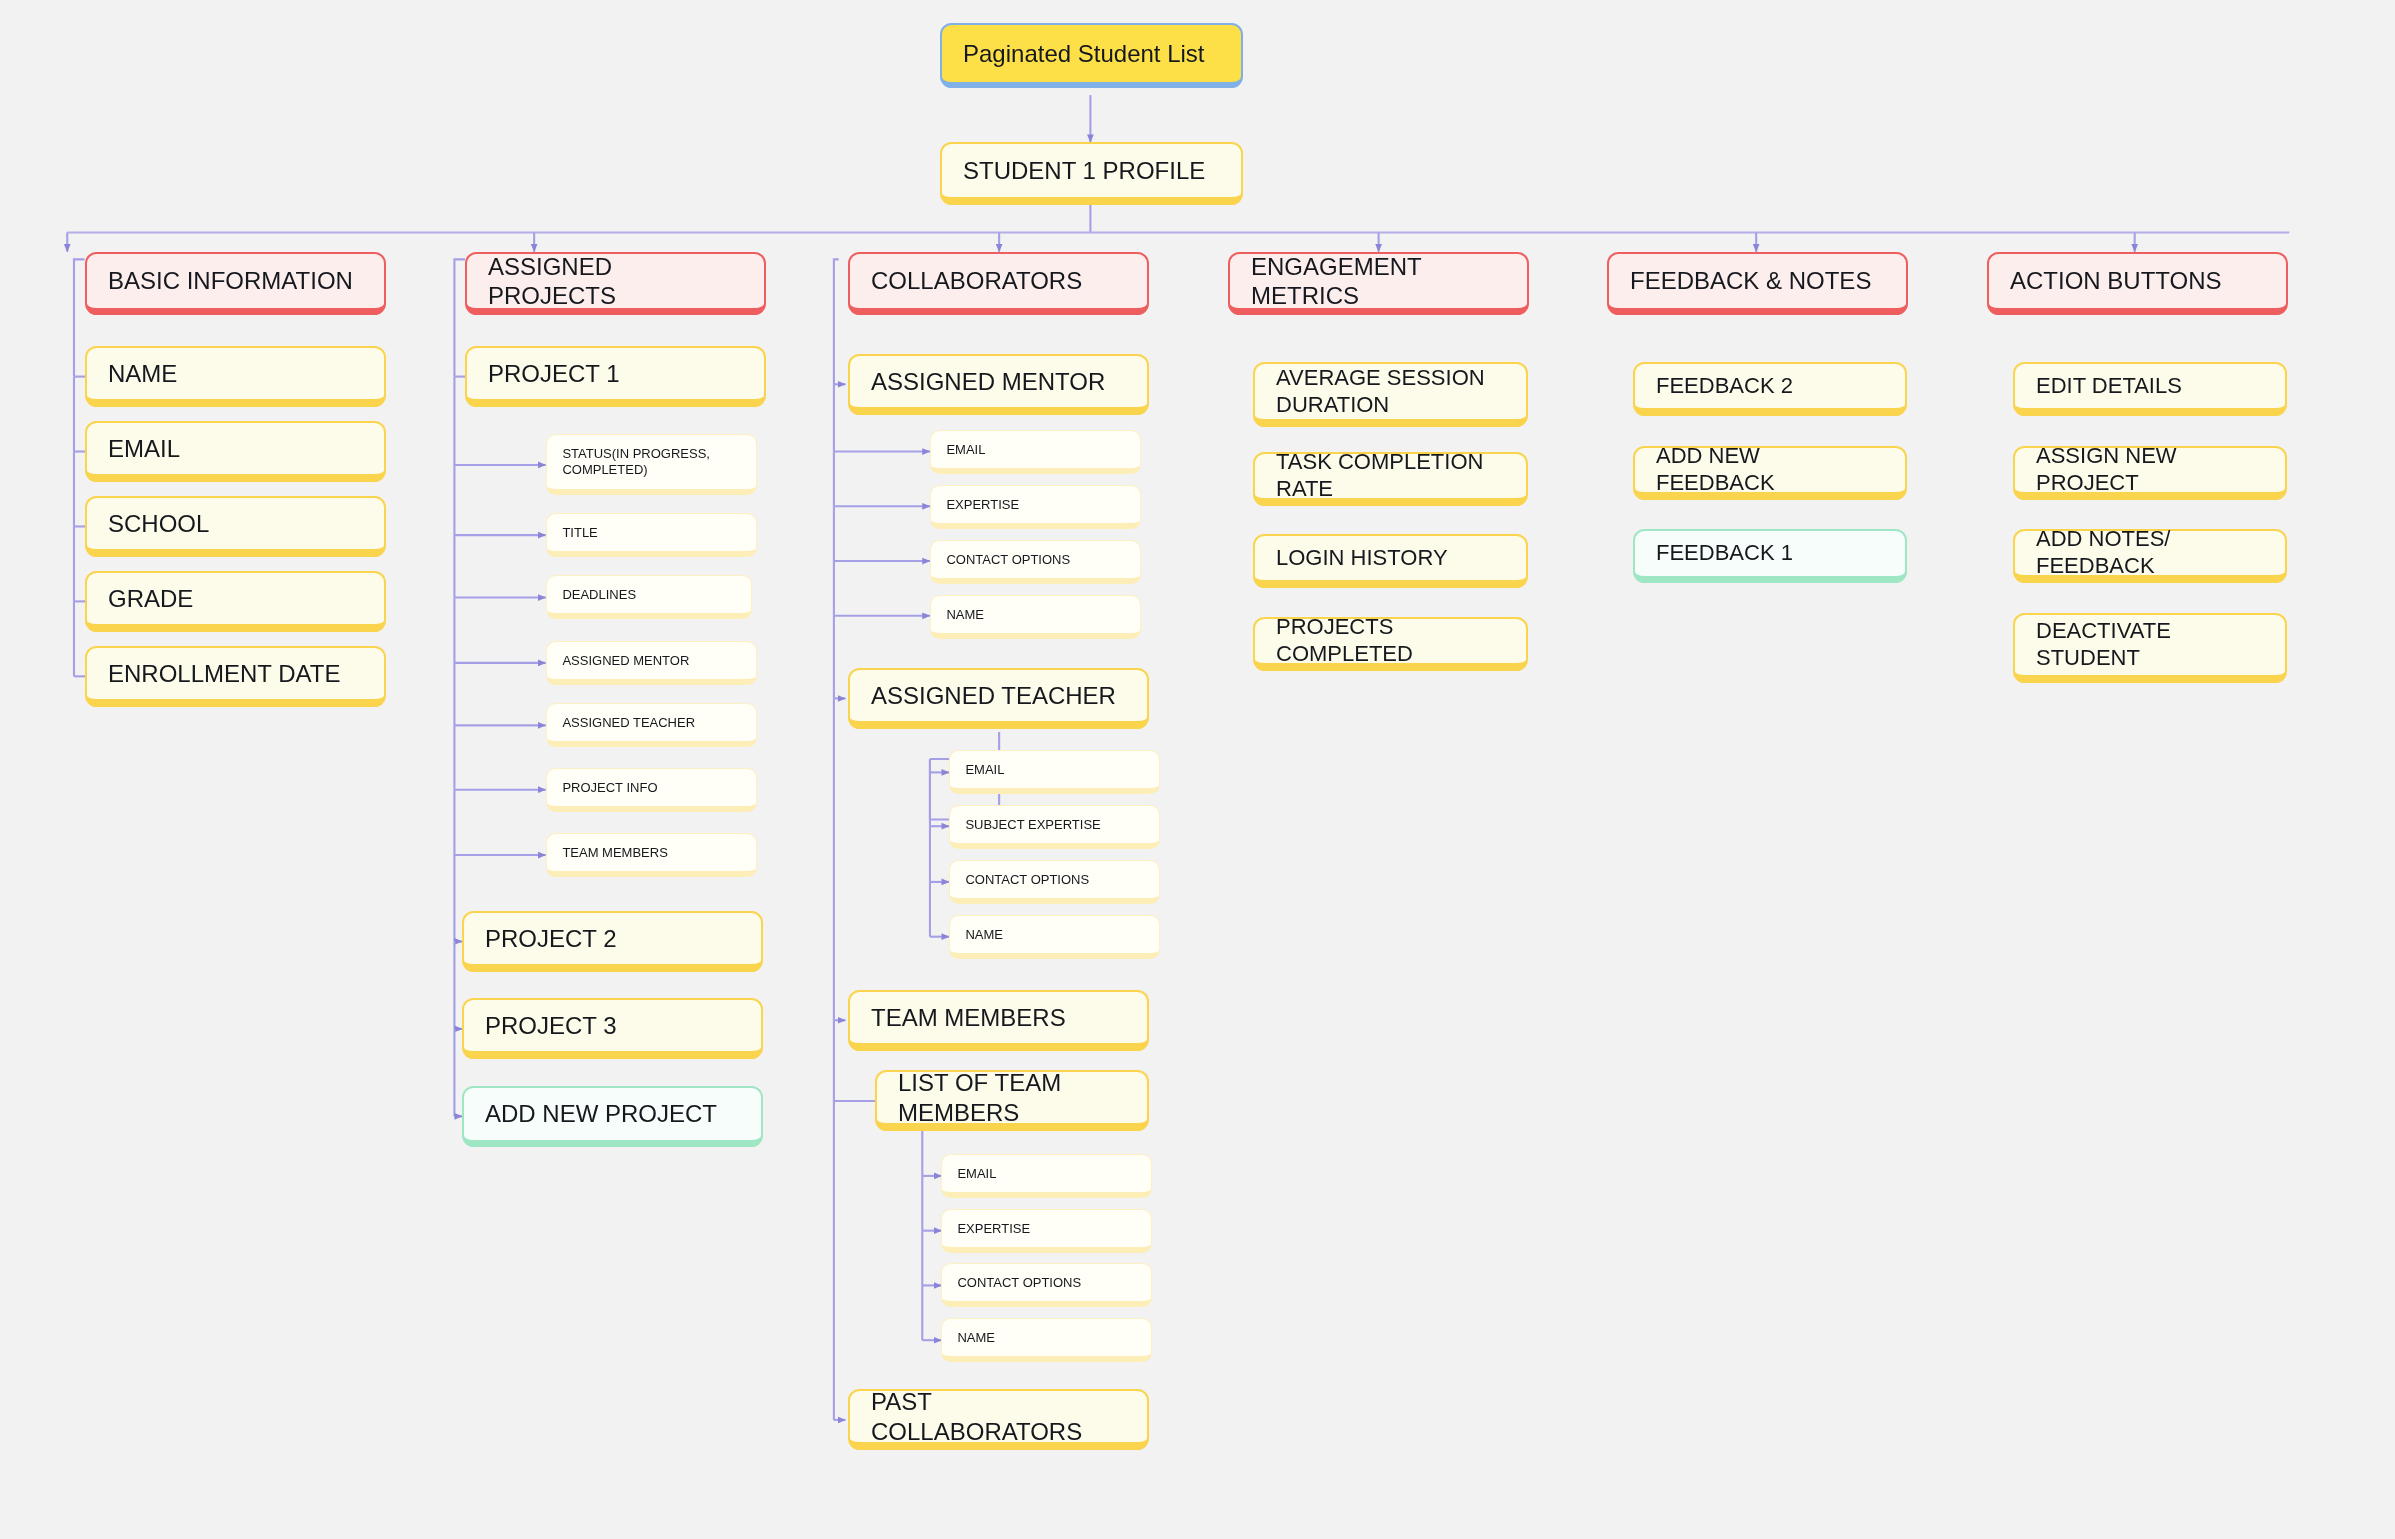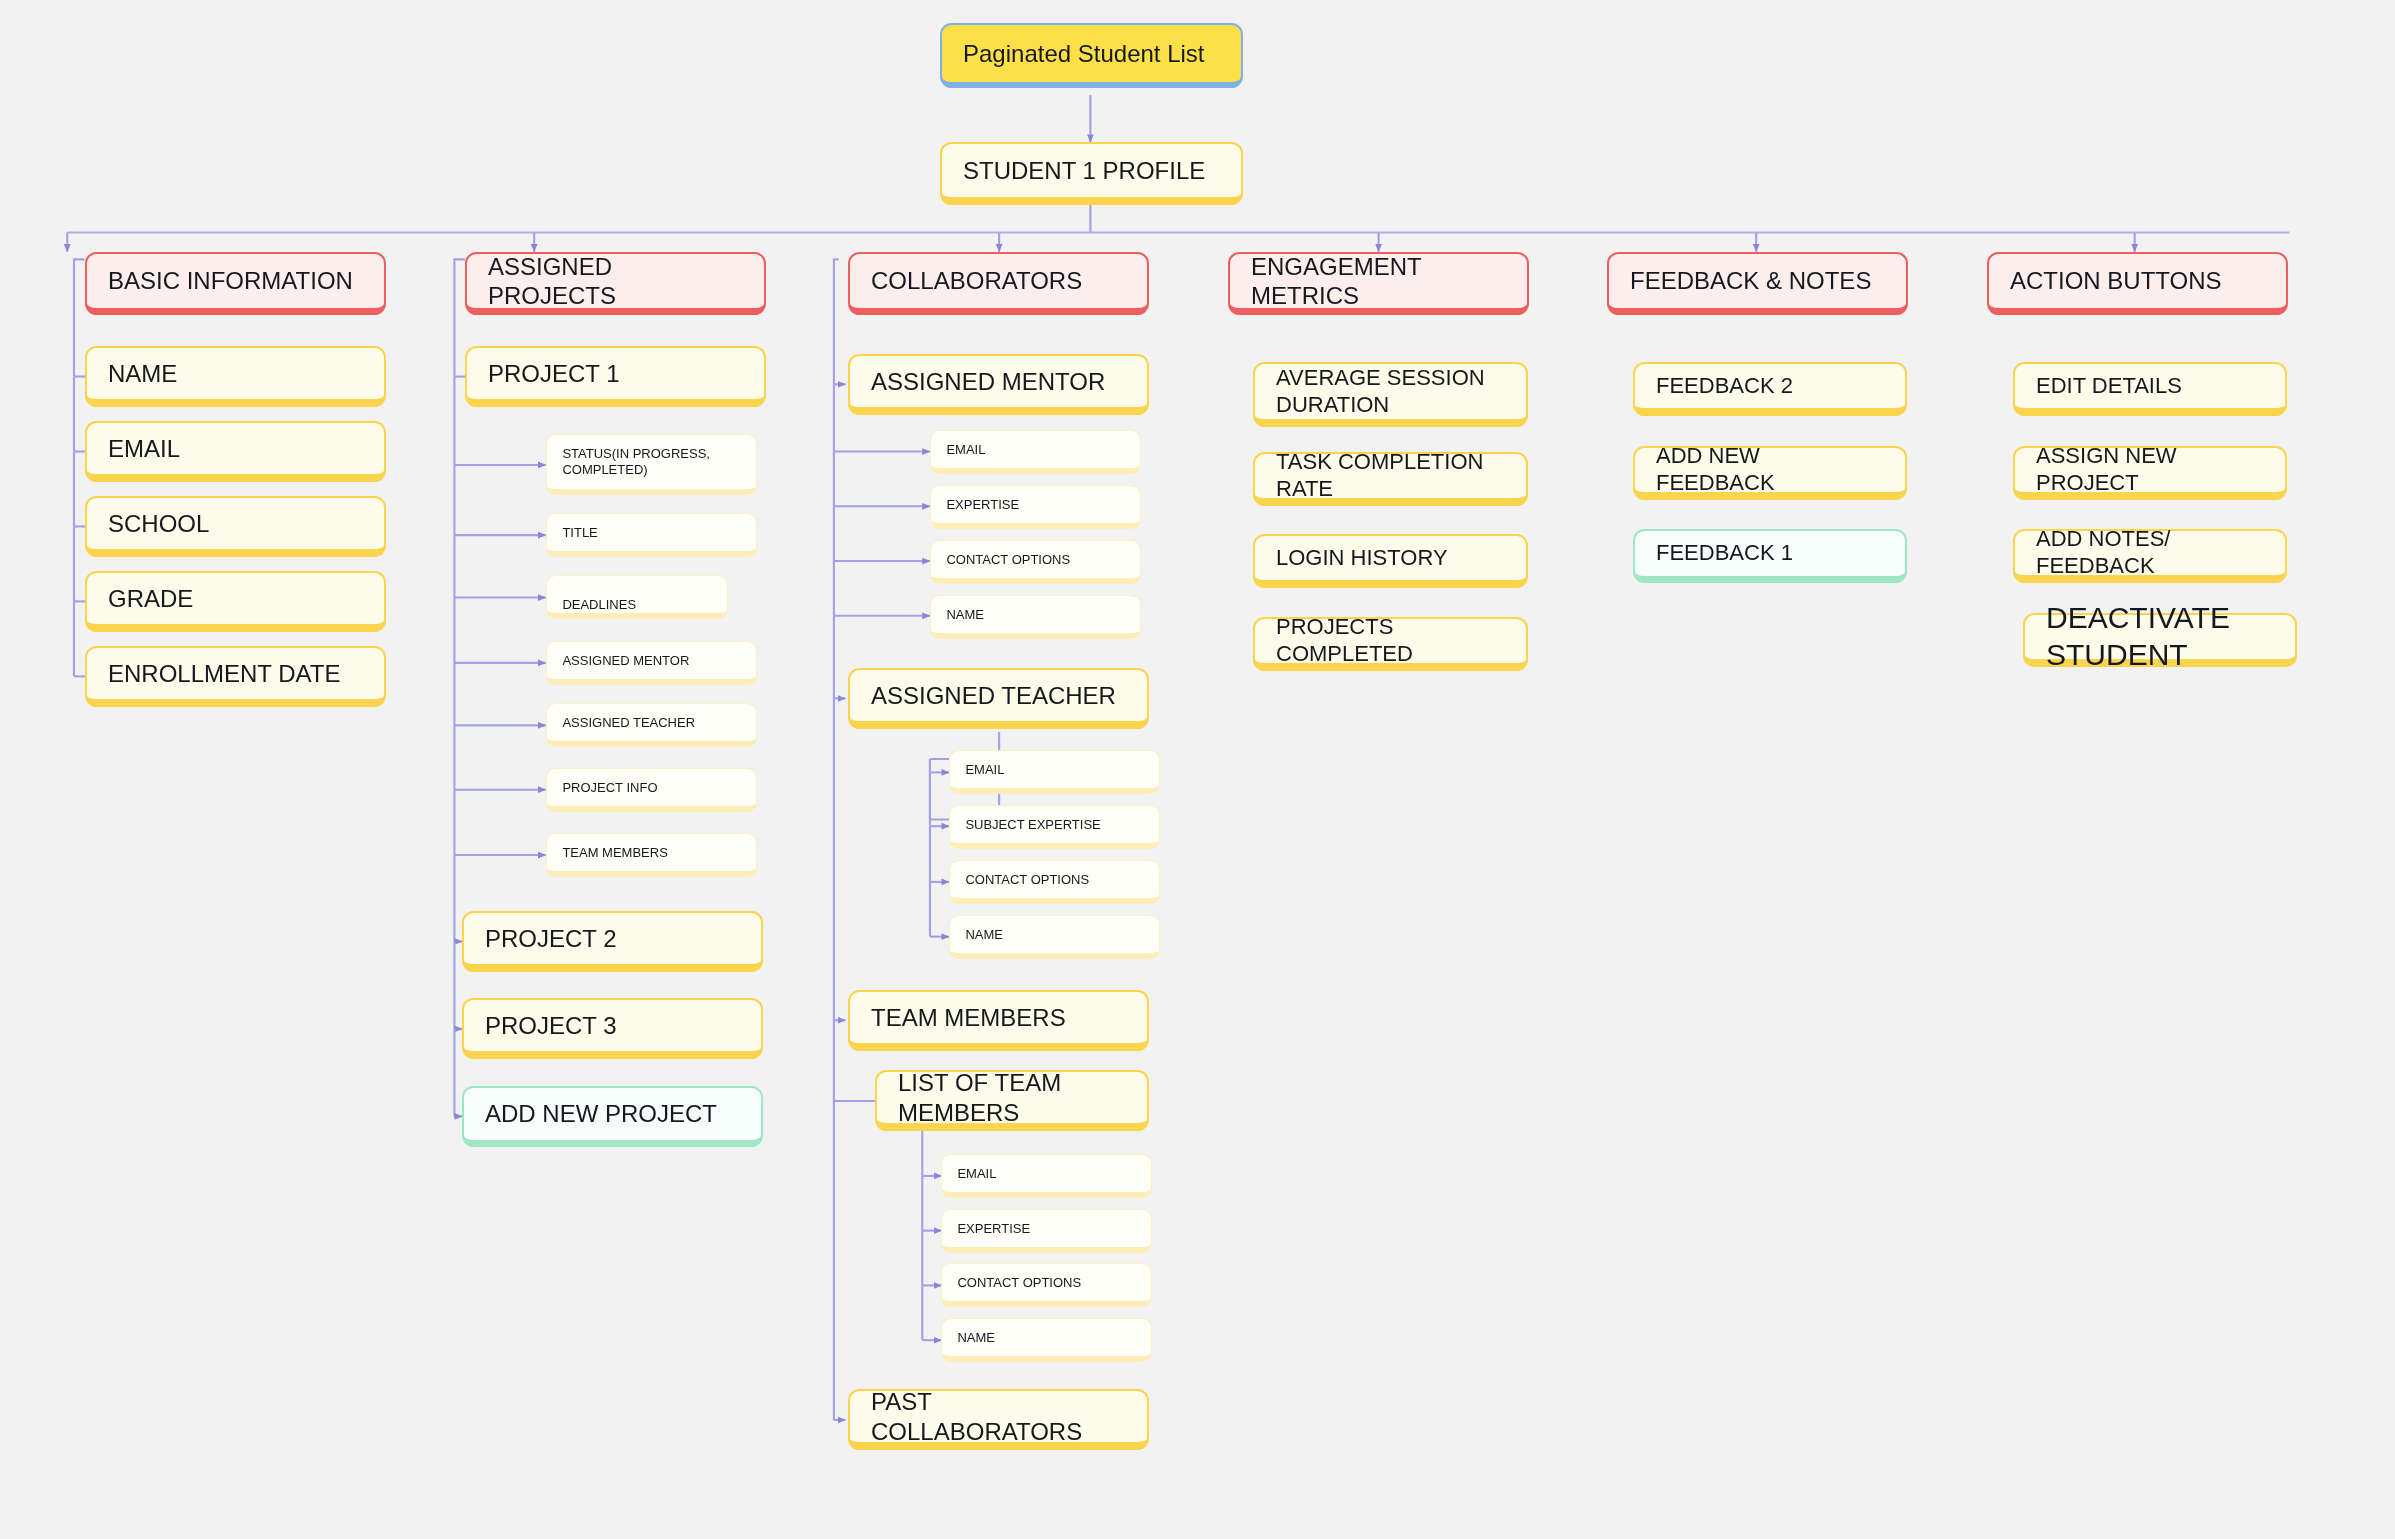--- a/index.html
+++ b/index.html
@@ -215,21 +215,21 @@
   <div class="node item" style="left:465px; top:346px; width:301px; height:61px;">
     <span>PROJECT 1</span>
   </div>
 
   <div class="node sub" style="left:546px; top:434px; width:211px; height:61px;">
     <span>STATUS(IN PROGRESS, COMPLETED)</span>
   </div>
   <div class="node sub" style="left:546px; top:513px; width:211px; height:44px;">
     <span>TITLE</span>
   </div>
-  <div class="node sub" style="left:546px; top:575px; width:182px; height:44px;align-items:flex-end;">
+  <div class="node sub" style="left:546px; top:575px; width:206px; height:44px;">
     <span>DEADLINES</span>
   </div>
   <div class="node sub" style="left:546px; top:641px; width:211px; height:44px;">
     <span>ASSIGNED MENTOR</span>
   </div>
   <div class="node sub" style="left:546px; top:703px; width:211px; height:44px;">
     <span>ASSIGNED TEACHER</span>
   </div>
   <div class="node sub" style="left:546px; top:768px; width:211px; height:44px;">
     <span>PROJECT INFO</span>
@@ -341,18 +341,18 @@
   </div>
   <div class="node item" style="left:2013px; top:362px; width:274px; height:54px; font-size:22px;">
     <span>EDIT DETAILS</span>
   </div>
   <div class="node item" style="left:2013px; top:446px; width:274px; height:54px; font-size:22px;">
     <span>ASSIGN NEW PROJECT</span>
   </div>
   <div class="node item" style="left:2013px; top:529px; width:274px; height:54px; font-size:22px;">
     <span>ADD NOTES/ FEEDBACK</span>
   </div>
-  <div class="node item" style="left:2013px; top:613px; width:274px; height:54px; font-size:30px;margin-left:10px;">
+  <div class="node item" style="left:2013px; top:613px; width:274px; height:70px; font-size:22px;">
     <span>DEACTIVATE STUDENT</span>
   </div>
 
 </div>
 
 
 </body></html>

